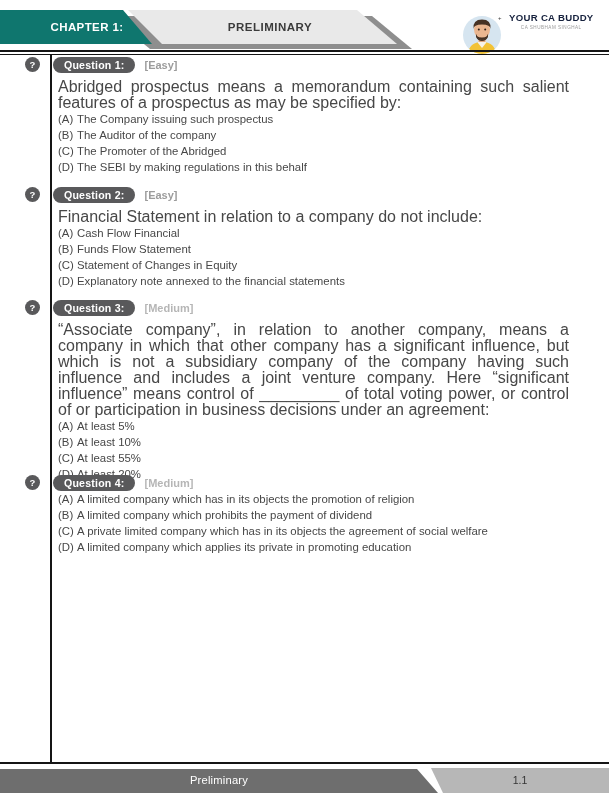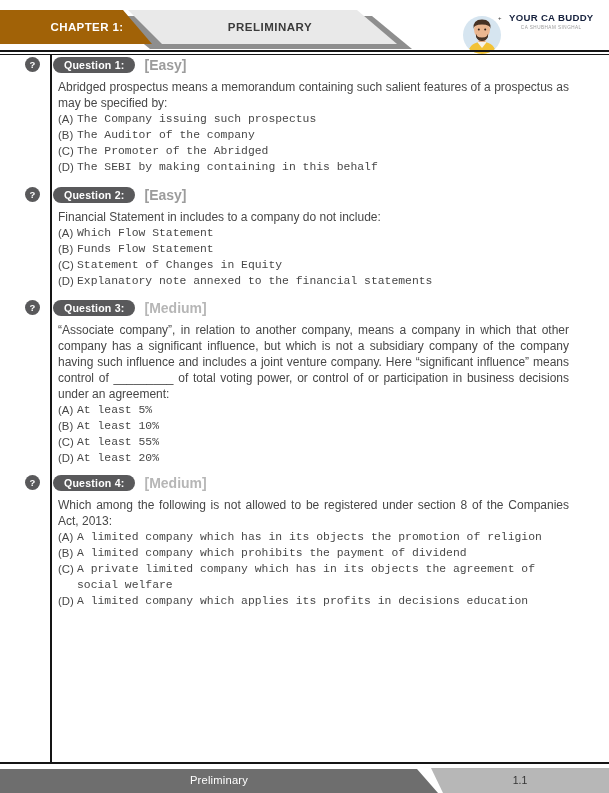--- a/index.html
+++ b/index.html
@@ -8,21 +8,21 @@
 
   
   .hdr-shadow{position:absolute;top:16px;left:0;width:420px;height:33px;background:#8e8e8e;
     -webkit-clip-path:polygon(110px 0,372px 0,412px 100%,150px 100%);
     clip-path:polygon(110px 0,372px 0,412px 100%,150px 100%);}
   .hdr-light{position:absolute;top:10px;left:0;width:420px;height:34px;background:#e9e9e9;
     -webkit-clip-path:polygon(128px 0,357px 0,397px 100%,162px 100%);
     clip-path:polygon(128px 0,357px 0,397px 100%,162px 100%);
     line-height:34px;text-align:center;padding-left:120px;box-sizing:border-box;
     font-size:11.5px;font-weight:bold;color:#3b3b3b;letter-spacing:.5px;}
-  .hdr-black{position:absolute;top:10px;left:0;width:152px;height:34px;background:#a16207;
+  .hdr-black{position:absolute;top:10px;left:0;width:152px;height:34px;background:#0f766e;
     -webkit-clip-path:polygon(0 0,123px 0,152px 100%,0 100%);
     clip-path:polygon(0 0,123px 0,152px 100%,0 100%);
     line-height:34px;text-align:center;padding-left:22px;box-sizing:border-box;
     font-size:11.5px;font-weight:bold;color:#ffffff;letter-spacing:.4px;}
 
   
   .brand{position:absolute;top:12px;left:462px;width:146px;height:46px;display:flex;align-items:flex-start;}
   .brand svg{flex:none;}
   .brand-text{margin-left:5px;}
   .brand-name{font-size:9.6px;font-weight:bold;color:#16213d;letter-spacing:.3px;white-space:nowrap;}
@@ -36,26 +36,26 @@
 
   
   .questions{position:absolute;left:58px;top:0;width:511px;}
   .question{position:absolute;left:0;width:511px;}
   .q-0{top:57px}.q-1{top:187px}.q-2{top:300px}.q-3{top:475px}
   .q-head{display:flex;align-items:center;height:16px;}
   .q-icon{position:absolute;left:-33px;top:0;width:15px;height:15px;border-radius:50%;
     background:#59595b;color:#fff;font-size:9.5px;font-weight:bold;text-align:center;line-height:15px;}
   .q-badge{display:inline-block;background:#59595b;color:#ffffff;font-size:10.6px;font-weight:bold;
     padding:2px 11px 2.5px;border-radius:9px;margin-left:-5px;letter-spacing:.2px;}
-  .q-diff{font-size:14px;margin-left:9px;font-weight:bold;}
-  .q-text{margin:6px 0 0;text-align:justify;color:#474747;font-size:12px;line-height:16px;}
+  .q-diff{font-size:11px;margin-left:9px;font-weight:bold;}
+  .q-text{margin:6px 0 0;text-align:justify;color:#474747;font-size:16px;line-height:16px;}
   .options{margin-top:0;}
   .option{display:flex;color:#474747;font-size:11.4px;line-height:16px;}
   .opt-letter{flex:none;width:19px;}
-  .opt-text{flex:1;font-family:Liberation Mono, monospace;}
+  .opt-text{flex:1;}
 
   
   .footer-light{position:absolute;top:768px;left:0;width:609px;height:25px;background:#b7b7b7;
     -webkit-clip-path:polygon(431px 0,609px 0,609px 100%,443px 100%);
     clip-path:polygon(431px 0,609px 0,609px 100%,443px 100%);
     line-height:25px;text-align:center;padding-left:431px;box-sizing:border-box;
     font-size:10.5px;color:#353535;}
   .footer-dark{position:absolute;top:769px;left:0;width:438px;height:24px;background:#6e6e6e;
     -webkit-clip-path:polygon(0 0,417px 0,438px 100%,0 100%);
     clip-path:polygon(0 0,417px 0,438px 100%,0 100%);
@@ -119,36 +119,36 @@
           <div class="option">
             <span class="opt-letter">(B)</span>
             <span class="opt-text">The Auditor of the company</span>
           </div>
           <div class="option">
             <span class="opt-letter">(C)</span>
             <span class="opt-text">The Promoter of the Abridged</span>
           </div>
           <div class="option">
             <span class="opt-letter">(D)</span>
-            <span class="opt-text">The SEBI by making containing in this behalf</span>
+            <span class="opt-text">The SEBI by making regulations in this behalf</span>
           </div>
         </div>
     </div>
 
     <div class="question q-1">
       <div class="q-icon">?</div>
       <div class="q-head">
         <span class="q-badge">Question 2:</span>
         <span class="q-diff" style="color: rgb(156, 156, 156);">[Easy]</span>
       </div>
-      <p class="q-text">Financial Statement in includes to a company do not include:</p>
-      <div class="options">
-          <div class="option">
-            <span class="opt-letter">(A)</span>
-            <span class="opt-text">Which Flow Statement</span>
+      <p class="q-text">Financial Statement in relation to a company do not include:</p>
+      <div class="options">
+          <div class="option">
+            <span class="opt-letter">(A)</span>
+            <span class="opt-text">Cash Flow Financial</span>
           </div>
           <div class="option">
             <span class="opt-letter">(B)</span>
             <span class="opt-text">Funds Flow Statement</span>
           </div>
           <div class="option">
             <span class="opt-letter">(C)</span>
             <span class="opt-text">Statement of Changes in Equity</span>
           </div>
           <div class="option">
@@ -184,37 +184,36 @@
           </div>
         </div>
     </div>
 
     <div class="question q-3">
       <div class="q-icon">?</div>
       <div class="q-head">
         <span class="q-badge">Question 4:</span>
         <span class="q-diff" style="color: rgb(182, 182, 182);">[Medium]</span>
       </div>
-      <p class="q-text">Which among the following is not allowed to be registered under section 8 of the Companies Act, 2013:</p>
       <div class="options">
           <div class="option">
             <span class="opt-letter">(A)</span>
             <span class="opt-text">A limited company which has in its objects the promotion of religion</span>
           </div>
           <div class="option">
             <span class="opt-letter">(B)</span>
             <span class="opt-text">A limited company which prohibits the payment of dividend</span>
           </div>
           <div class="option">
             <span class="opt-letter">(C)</span>
             <span class="opt-text">A private limited company which has in its objects the agreement of social welfare</span>
           </div>
           <div class="option">
             <span class="opt-letter">(D)</span>
-            <span class="opt-text">A limited company which applies its profits in decisions education</span>
+            <span class="opt-text">A limited company which applies its private in promoting education</span>
           </div>
         </div>
     </div>
 
   </div>
 
   <div class="footer-light">1.1</div>
   <div class="footer-dark">Preliminary</div>
 
 </div>

